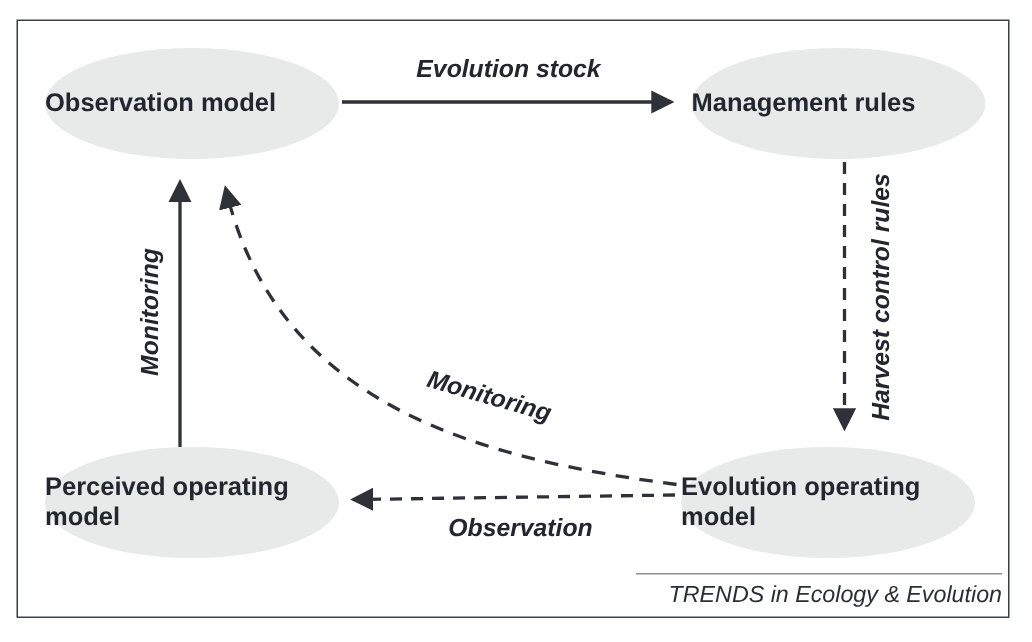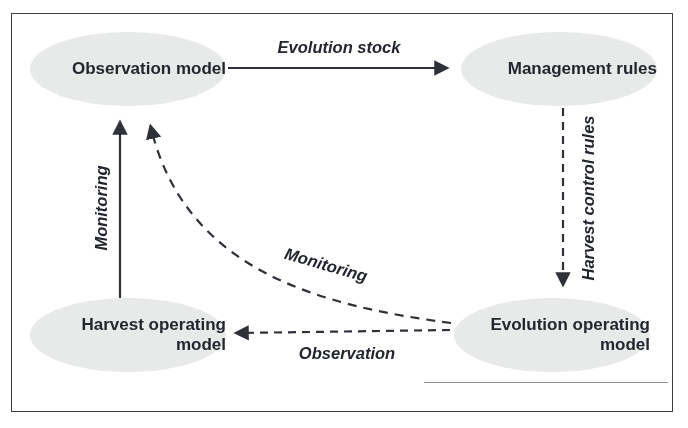--- a/index.html
+++ b/index.html
@@ -6,21 +6,21 @@
   .canvas{
     position:relative;width:688px;height:428px;background:#ffffff;
     font-family:"Liberation Sans",sans-serif;overflow:hidden;
   }
   .frame{
     position:absolute;left:11px;top:13px;width:662px;height:399px;
     border:1.5px solid #3b4047;box-sizing:border-box;
   }
   .node{
     position:absolute;border-radius:50%;background:#e7eae8;
-    display:flex;flex-direction:column;align-items:flex-end;justify-content:center;
+    display:flex;flex-direction:column;align-items:flex-start;justify-content:center;
     text-align:center;color:#23262e;font-weight:bold;font-size:17px;line-height:20px;
   }
   .node-obs {left:30px; top:32px; width:196px;height:74px;}
   .node-mgmt{left:461px;top:32px; width:196px;height:74px;}
   .node-res {left:30px; top:298px;width:196px;height:74px;}
   .node-harv{left:454px;top:298px;width:196px;height:74px;}
   .arrow-layer{position:absolute;left:0;top:0;width:688px;height:428px;}
   .elabel{
     position:absolute;font-weight:bold;font-style:italic;font-size:16.5px;
     color:#23262e;white-space:nowrap;transform:translate(-50%,-50%);
@@ -46,21 +46,21 @@
 
   <div class="frame"></div>
 
   <div class="node node-obs">
     <span>Observation model</span>
   </div>
   <div class="node node-mgmt">
     <span>Management rules</span>
   </div>
   <div class="node node-res">
-    <span>Harvest operating</span>
+    <span>Perceived operating</span>
     <span>model</span>
   </div>
   <div class="node node-harv">
     <span>Evolution operating</span>
     <span>model</span>
   </div>
 
   <svg class="arrow-layer" width="688" height="428" viewBox="0 0 688 428" xmlns="http://www.w3.org/2000/svg">
     <defs>
       <marker id="ah" viewBox="0 0 10 10" refX="7" refY="5" markerWidth="7" markerHeight="7" orient="auto-start-reverse">
@@ -74,14 +74,15 @@
     <line x1="450" y1="330" x2="238" y2="333" stroke="#2e3138" stroke-width="2.2" stroke-dasharray="8 6" marker-end="url(#ah)"></line>
   </svg>
 
   <div class="elabel lbl-perceived">Evolution stock</div>
   <div class="elabel lbl-monitoring-v">Monitoring</div>
   <div class="elabel lbl-hcr">Harvest control rules</div>
   <div class="elabel lbl-monitoring-c">Monitoring</div>
   <div class="elabel lbl-harvesting">Observation</div>
 
   <div class="footer-rule"></div>
+  <div class="footer-credit">TRENDS in Ecology &amp; Evolution</div>
 
 </div>
 
 </body></html>

